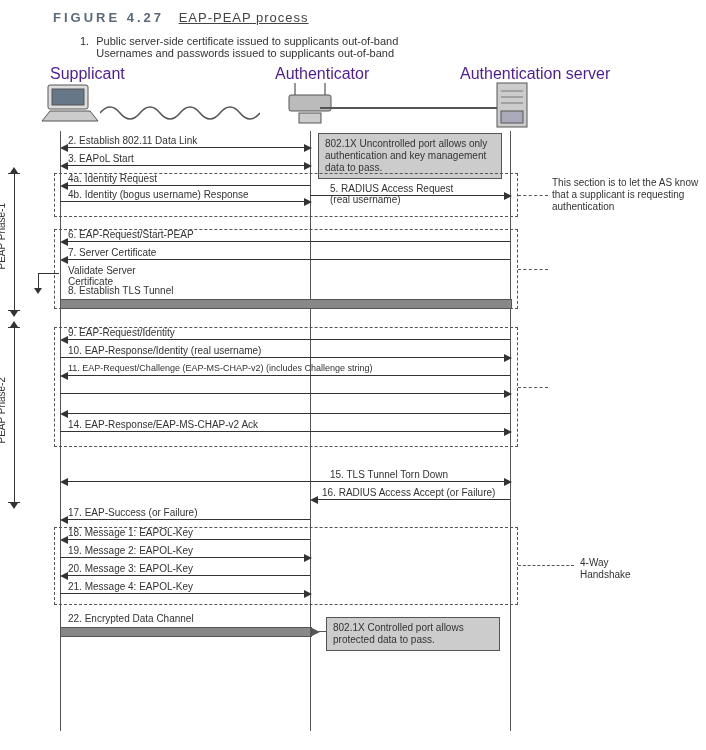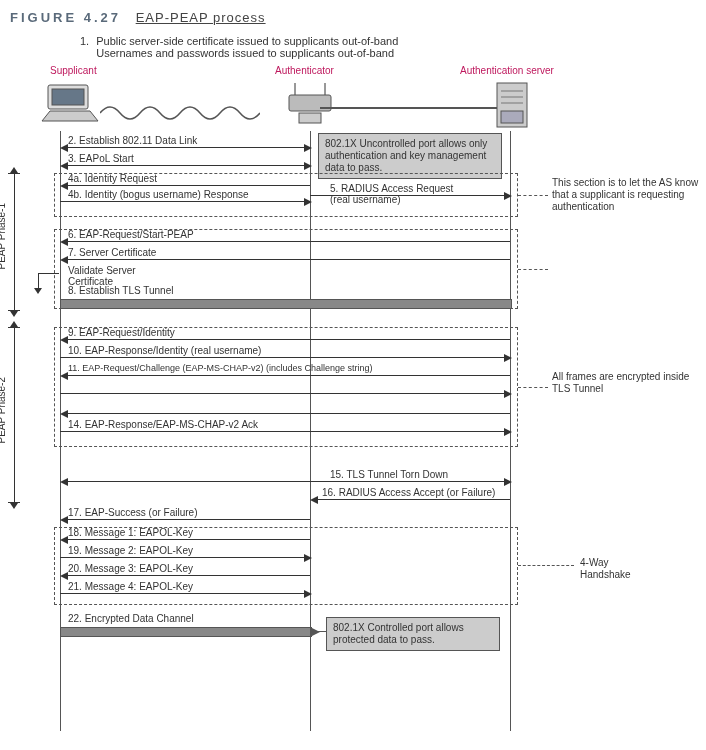--- a/index.html
+++ b/index.html
@@ -9,34 +9,34 @@
     font-family: Arial, Helvetica, sans-serif;
     font-size: 11px;
     color: #333;
     width: 706px;
   }
   .fig-title {
     font-size: 13px;
     letter-spacing: 1px;
     margin-bottom: 10px;
   }
-  .fig-title .num { font-weight: bold; color: #5a6a7a; letter-spacing: 3px; }
+  .fig-title .num { font-weight: bold; color: #5a6a7a; letter-spacing: 3px; margin-left: 43px; }
   .fig-title .txt { color: #444; margin-left: 10px; text-decoration: underline; }
   .step1 {
     margin-left: 70px;
     margin-bottom: 6px;
   }
   .step1 .num { display: inline-block; vertical-align: top; margin-right: 4px; }
   .step1 .lines { display: inline-block; }
   .headers {
     position: relative;
     height: 16px;
     margin-top: 4px;
   }
-  .headers span { position: absolute; font-size: 10px; color: #be185d; }
+  .headers span { position: absolute; font-size: 16px; color: #4c1d95; }
   .diagram {
     position: relative;
     height: 650px;
   }
   
   .lifeline {
     position: absolute;
     top: 50px;
     bottom: 0;
     width: 0;
@@ -309,21 +309,20 @@
   <div class="arrow" style="top:322px">
     <span class="head left" style="left:50px"></span>
     <span class="shaft" style="left:56px; width:444px"></span>
   </div>
   <div class="arrow" style="top:340px">
     <span class="shaft" style="left:50px; width:444px"></span>
     <span class="head right" style="left:494px"></span>
     <span class="lbl" style="left:58px">14. EAP-Response/EAP-MS-CHAP-v2 Ack</span>
   </div>
   <div class="rnote-dash" style="left:508px; top:306px; width:30px"></div>
-  <div class="rnote" style="left:542px; top:290px; width:140px">All frames are encrypted inside TLS Tunnel</div>
 
   <div class="arrow" style="top:390px">
     <span class="head left" style="left:50px"></span>
     <span class="shaft" style="left:56px; width:438px"></span>
     <span class="head right" style="left:494px"></span>
     <span class="lbl" style="left:320px">15. TLS Tunnel Torn Down</span>
   </div>
 
   <div class="arrow" style="top:408px">
     <span class="head left" style="left:300px"></span>

